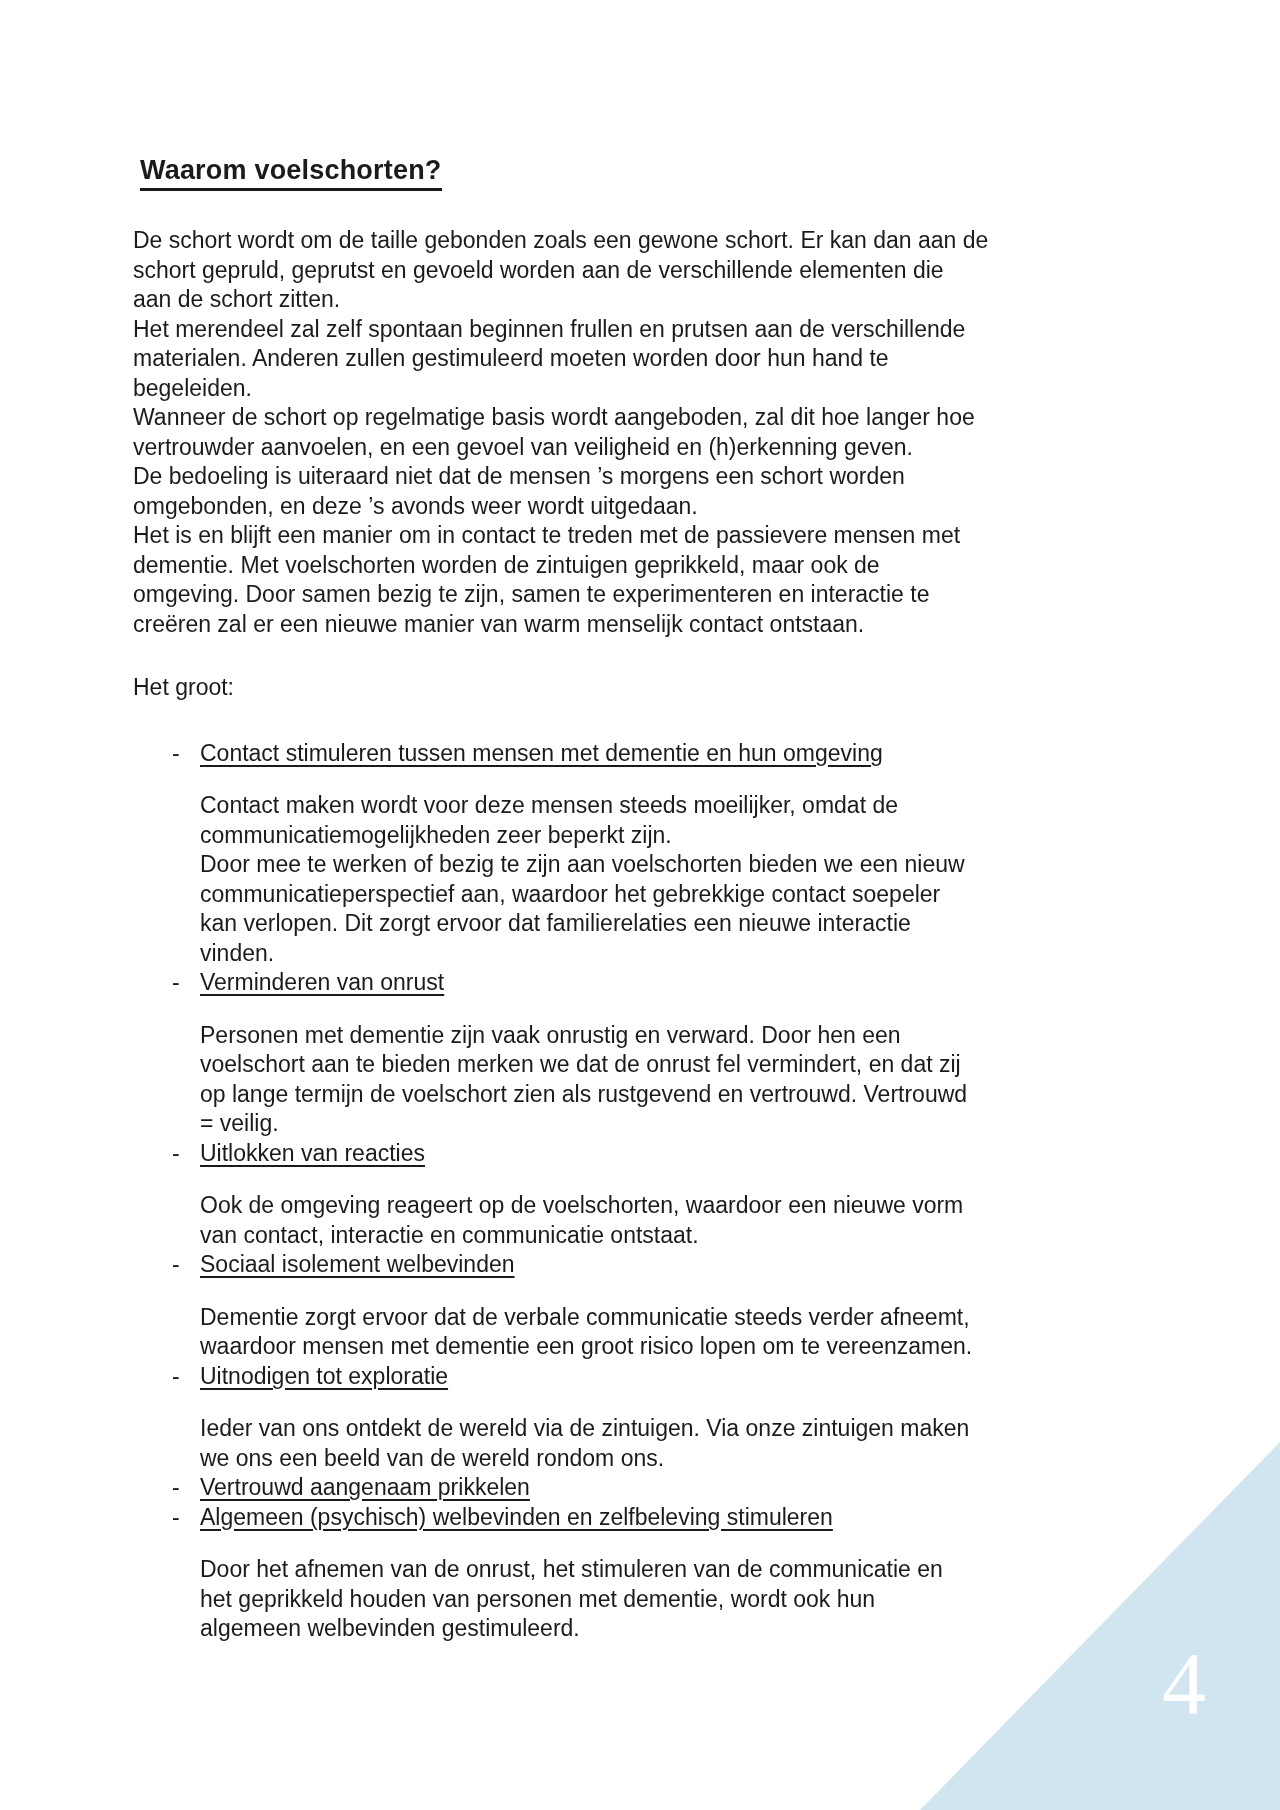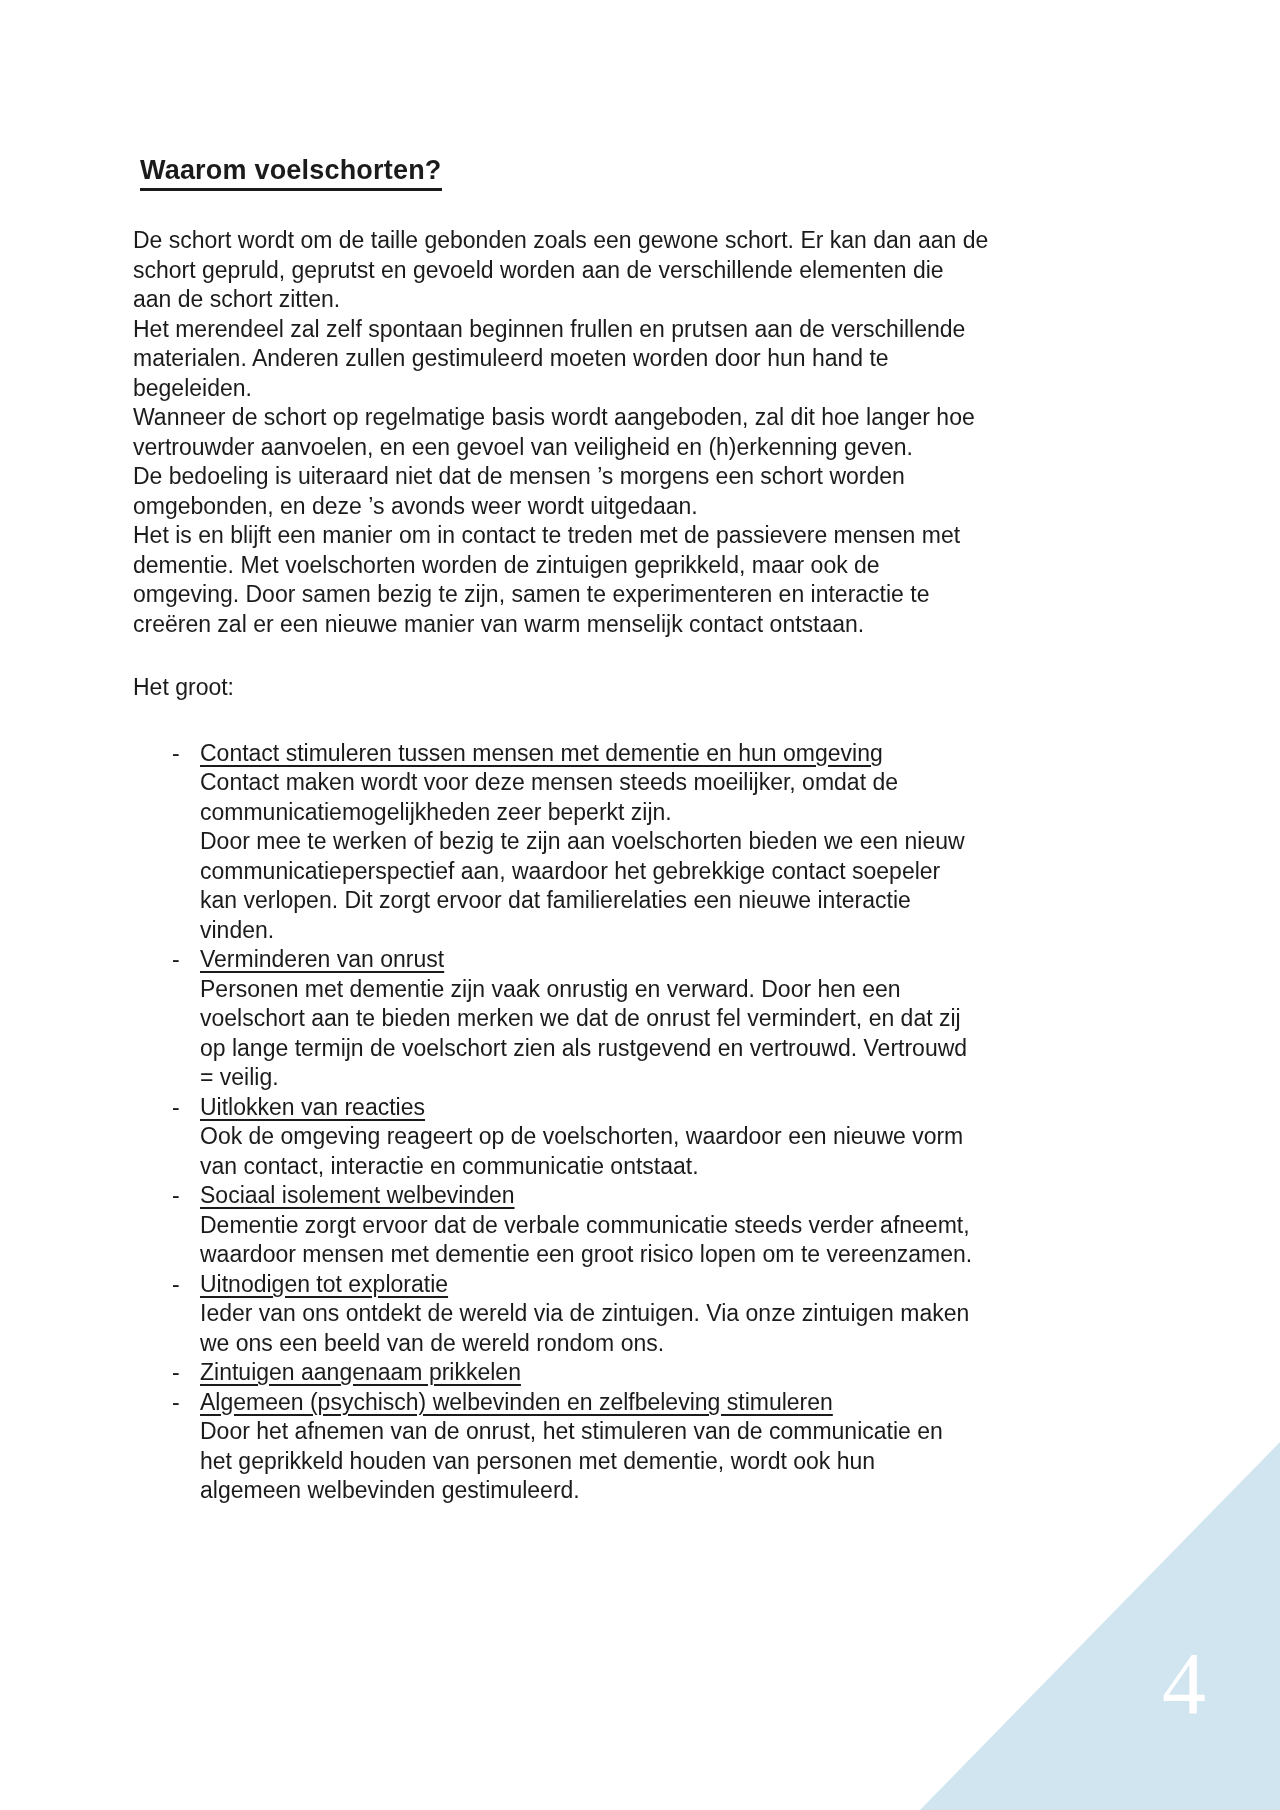--- a/index.html
+++ b/index.html
@@ -57,20 +57,21 @@
   .goal-content {
     flex: 1 1 auto;
   }
   .goal-heading {
     text-decoration: underline;
     text-decoration-thickness: 2px;
     text-underline-offset: 4px;
   }
   .goal-body {
     white-space: pre-line;
+    margin-top: 23px;
   }
   .corner-triangle {
     position: absolute;
     right: 0;
     bottom: 0;
     width: 360px;
     height: 368px;
     background: var(--corner-triangle, #d0e5ef);
     clip-path: polygon(100% 0, 0 100%, 100% 100%);
   }
@@ -150,21 +151,21 @@
           <div class="goal-marker">-</div>
           <div class="goal-content">
             <div class="goal-heading">Uitnodigen tot exploratie</div>
             <div class="goal-body">Ieder van ons ontdekt de wereld via de zintuigen. Via onze zintuigen maken
 we ons een beeld van de wereld rondom ons.</div>
           </div>
         </div>
         <div class="goal-item">
           <div class="goal-marker">-</div>
           <div class="goal-content">
-            <div class="goal-heading">Zintuigen aangenaam prikkelen</div>
+            <div class="goal-heading">Vertrouwd aangenaam prikkelen</div>
           </div>
         </div>
         <div class="goal-item">
           <div class="goal-marker">-</div>
           <div class="goal-content">
             <div class="goal-heading">Algemeen (psychisch) welbevinden en zelfbeleving stimuleren</div>
             <div class="goal-body">Door het afnemen van de onrust, het stimuleren van de communicatie en
 het geprikkeld houden van personen met dementie, wordt ook hun
 algemeen welbevinden gestimuleerd.</div>
           </div>

